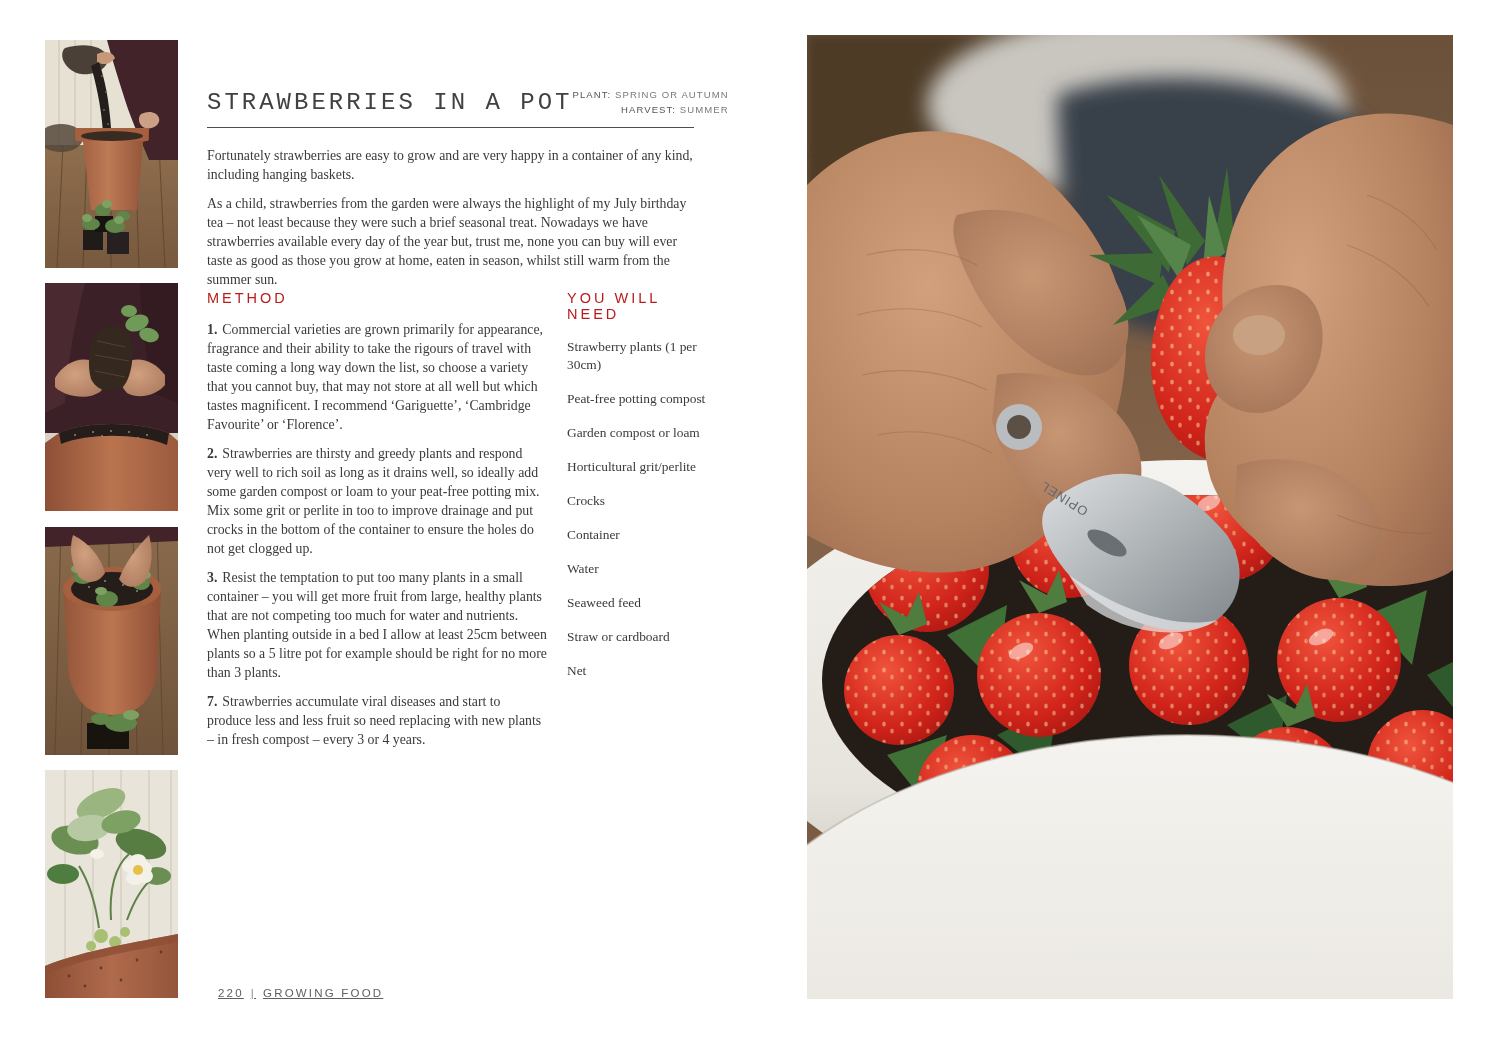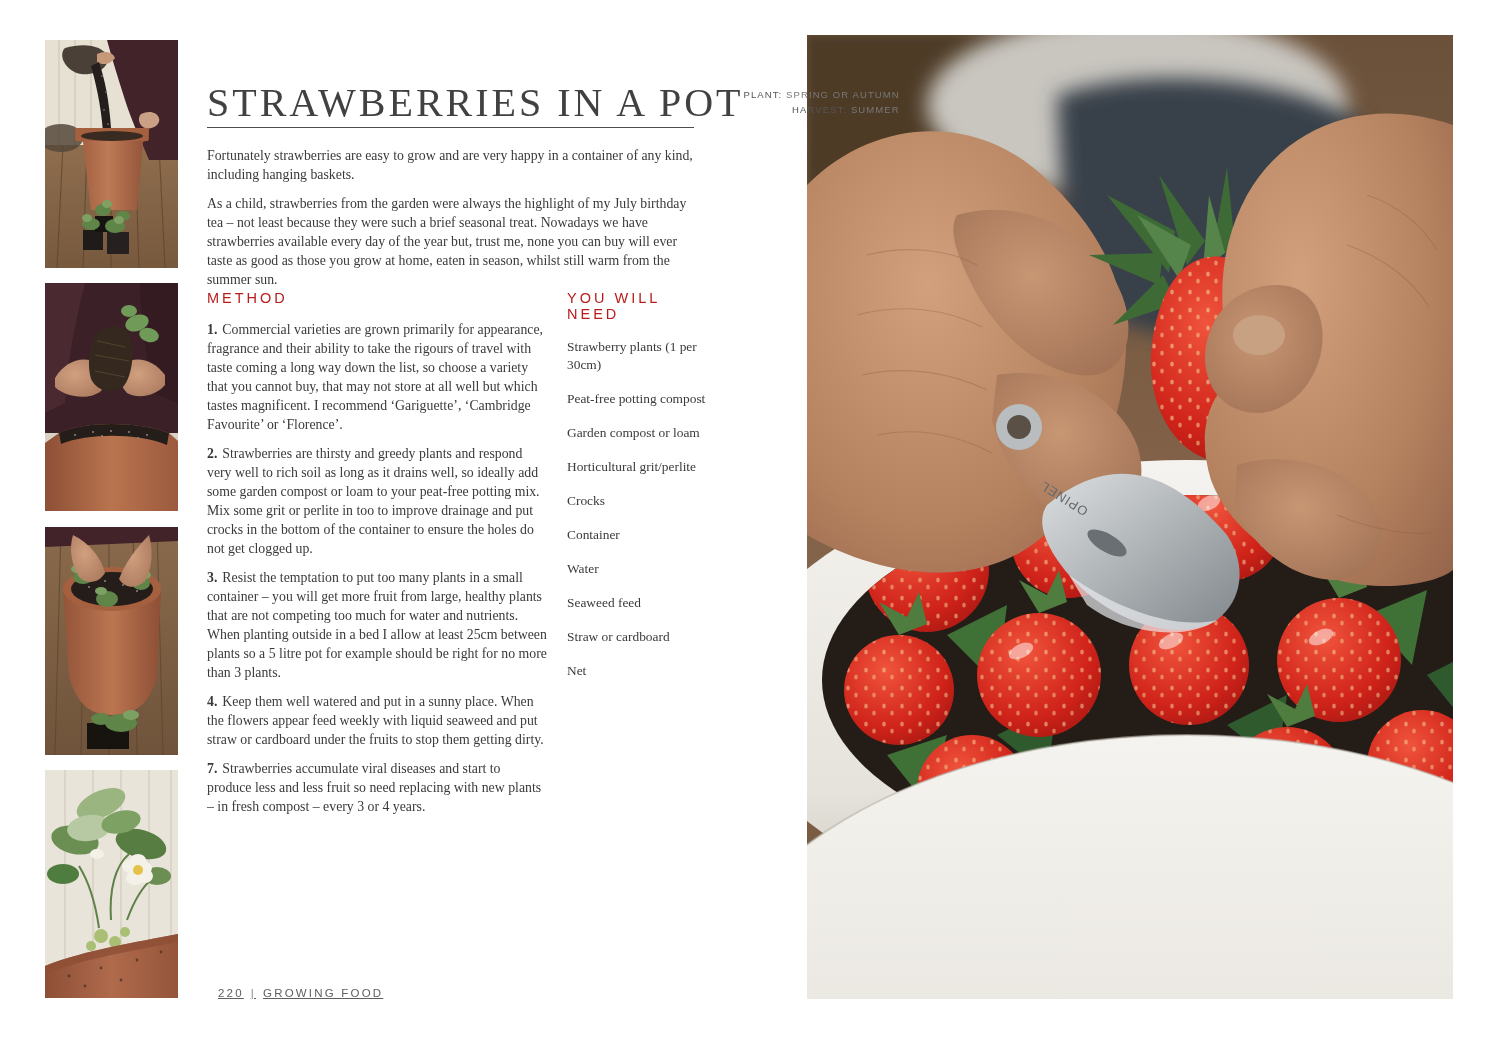--- a/index.html
+++ b/index.html
@@ -10,21 +10,21 @@
   
   .ph{position:absolute;overflow:hidden;background:#d8d2c6;}
   .ph svg{display:block;width:100%;height:100%;}
   .ph-1{left:45px;top:40px;width:133px;height:228px;}
   .ph-2{left:45px;top:283px;width:133px;height:228px;}
   .ph-3{left:45px;top:527px;width:133px;height:228px;}
   .ph-4{left:45px;top:770px;width:133px;height:228px;}
   .ph-main{left:807px;top:35px;width:646px;height:964px;}
   
   .header{position:absolute;left:207px;top:86px;width:487px;border-bottom:1.5px solid #4c4c4c;padding-bottom:7px;display:flex;justify-content:space-between;align-items:flex-end;}
-  .title{font-family:Liberation Serif, serif;font-size:40px;line-height:34px;letter-spacing:3px;color:#414141;font-weight:400;white-space:nowrap;}
+  .title{font-family:Liberation Mono, monospace;font-size:24px;line-height:34px;letter-spacing:3px;color:#414141;font-weight:400;white-space:nowrap;}
   .sched{text-align:right;font-family:"Liberation Sans",sans-serif;font-size:9.5px;line-height:15px;letter-spacing:1.1px;color:#787878;white-space:nowrap;padding-bottom:3px;}
   .sched b{font-weight:400;color:#555555;}
   
   .intro{position:absolute;left:207px;top:146px;width:497px;font-size:13.8px;line-height:19px;}
   .intro p{margin:0 0 10px 0;}
   
   .colhead{font-family:"Liberation Sans",sans-serif;font-size:14.5px;letter-spacing:3px;color:#b91c1c;margin:0 0 14px 0;font-weight:400;}
   .method{position:absolute;left:207px;top:290px;width:340px;}
   .method p{margin:0 0 10px 0;font-size:13.8px;line-height:19px;}
   .method .num{font-weight:bold;margin-right:5px;}
@@ -449,21 +449,20 @@
 <div class="intro">
   <p>Fortunately strawberries are easy to grow and are very happy in a container of any kind, including hanging baskets.</p>
   <p>As a child, strawberries from the garden were always the highlight of my July birthday tea – not least because they were such a brief seasonal treat. Nowadays we have strawberries available every day of the year but, trust me, none you can buy will ever taste as good as those you grow at home, eaten in season, whilst still warm from the summer sun.</p>
 </div>
 
 <div class="method">
   <h3 class="colhead">METHOD</h3>
   <p class="step"><span class="num">1.</span><span>Commercial varieties are grown primarily for appearance, fragrance and their ability to take the rigours of travel with taste coming a long way down the list, so choose a variety that you cannot buy, that may not store at all well but which tastes magnificent. I recommend ‘Gariguette’, ‘Cambridge Favourite’ or ‘Florence’.</span></p>
   <p class="step"><span class="num">2.</span><span>Strawberries are thirsty and greedy plants and respond very well to rich soil as long as it drains well, so ideally add some garden compost or loam to your peat-free potting mix. Mix some grit or perlite in too to improve drainage and put crocks in the bottom of the container to ensure the holes do not get clogged up.</span></p>
   <p class="step"><span class="num">3.</span><span>Resist the temptation to put too many plants in a small container – you will get more fruit from large, healthy plants that are not competing too much for water and nutrients. When planting outside in a bed I allow at least 25cm between plants so a 5 litre pot for example should be right for no more than 3 plants.</span></p>
-  <p class="step"><span class="num">4.</span><span>Keep them well watered and put in a sunny place. When the flowers appear feed weekly with liquid seaweed and put straw or cardboard under the fruits to stop them getting dirty.</span></p>
   <p class="step"><span class="num">7.</span><span>Strawberries accumulate viral diseases and start to produce less and less fruit so need replacing with new plants – in fresh compost – every 3 or 4 years.</span></p>
 </div>
 
 <div class="need">
   <h3 class="colhead">YOU WILL NEED</h3>
   <div class="item">Strawberry plants (1 per 30cm)</div>
   <div class="item">Peat-free potting compost</div>
   <div class="item">Garden compost or loam</div>
   <div class="item">Horticultural grit/perlite</div>
   <div class="item">Crocks</div>

